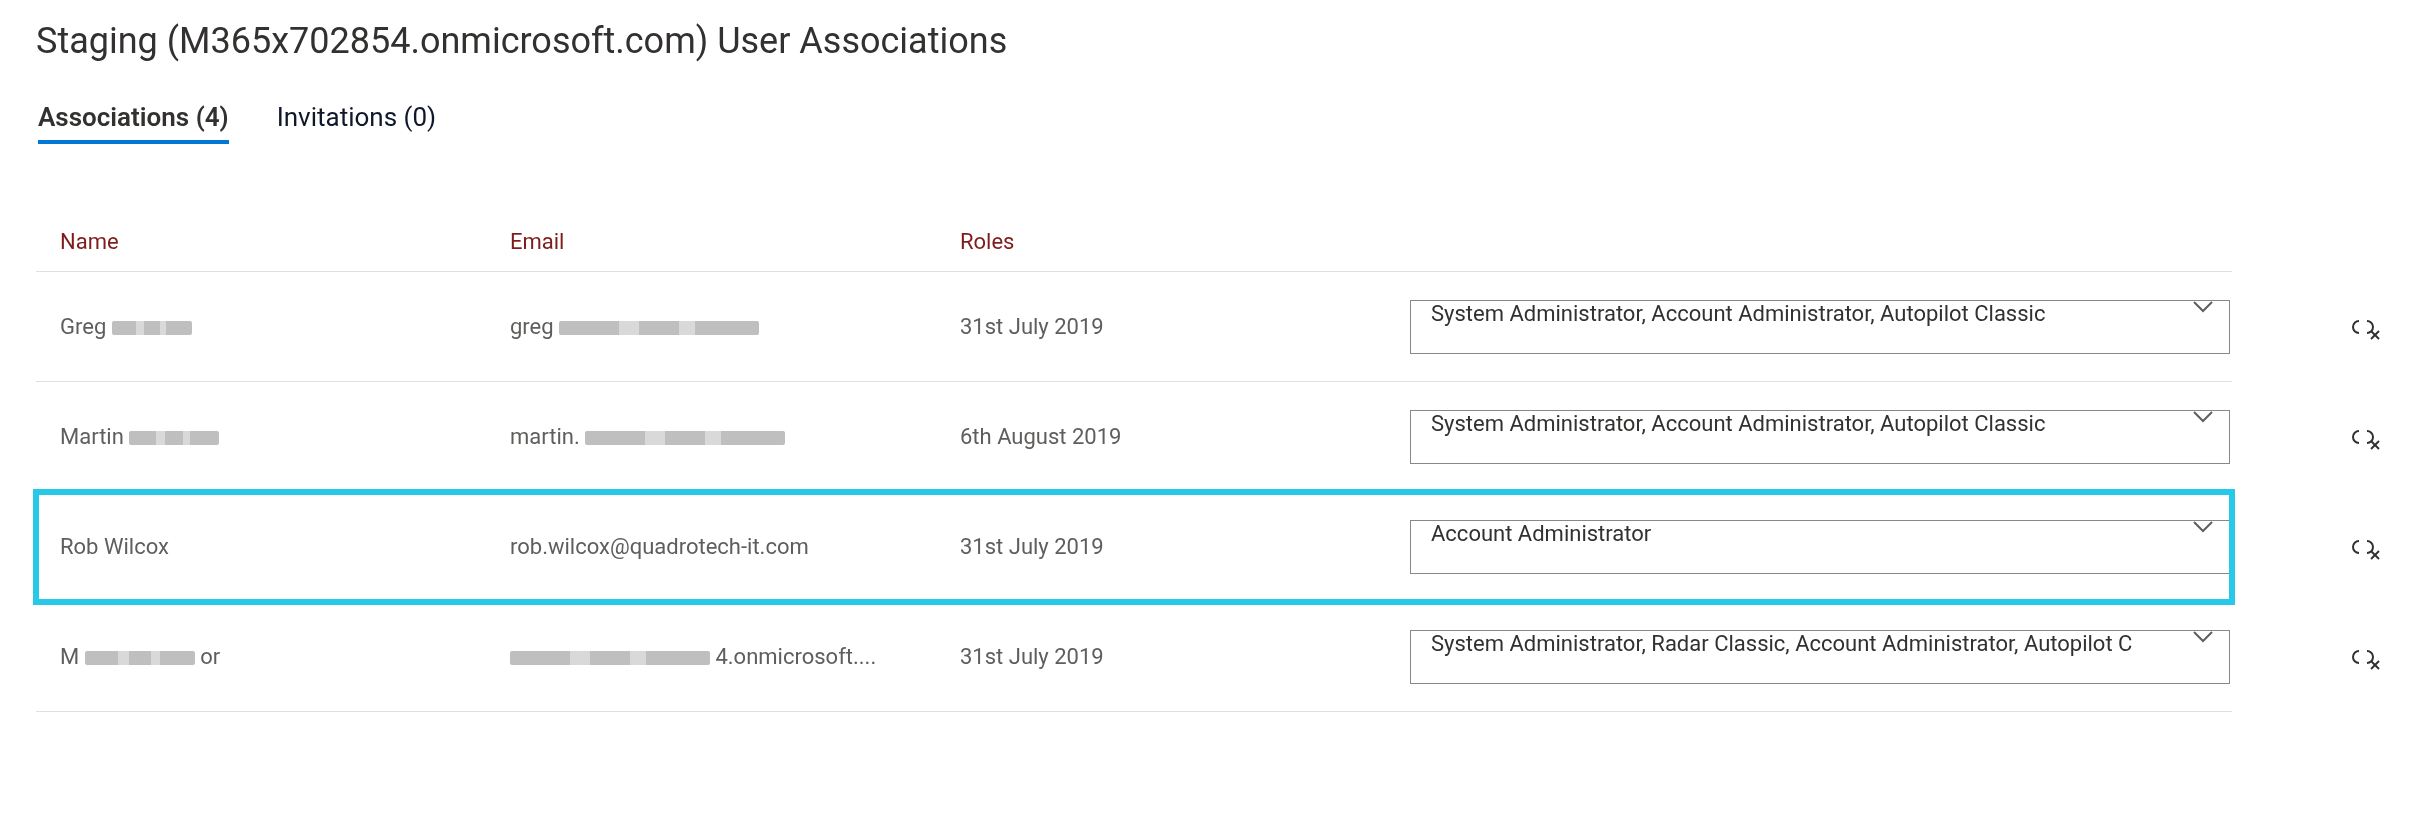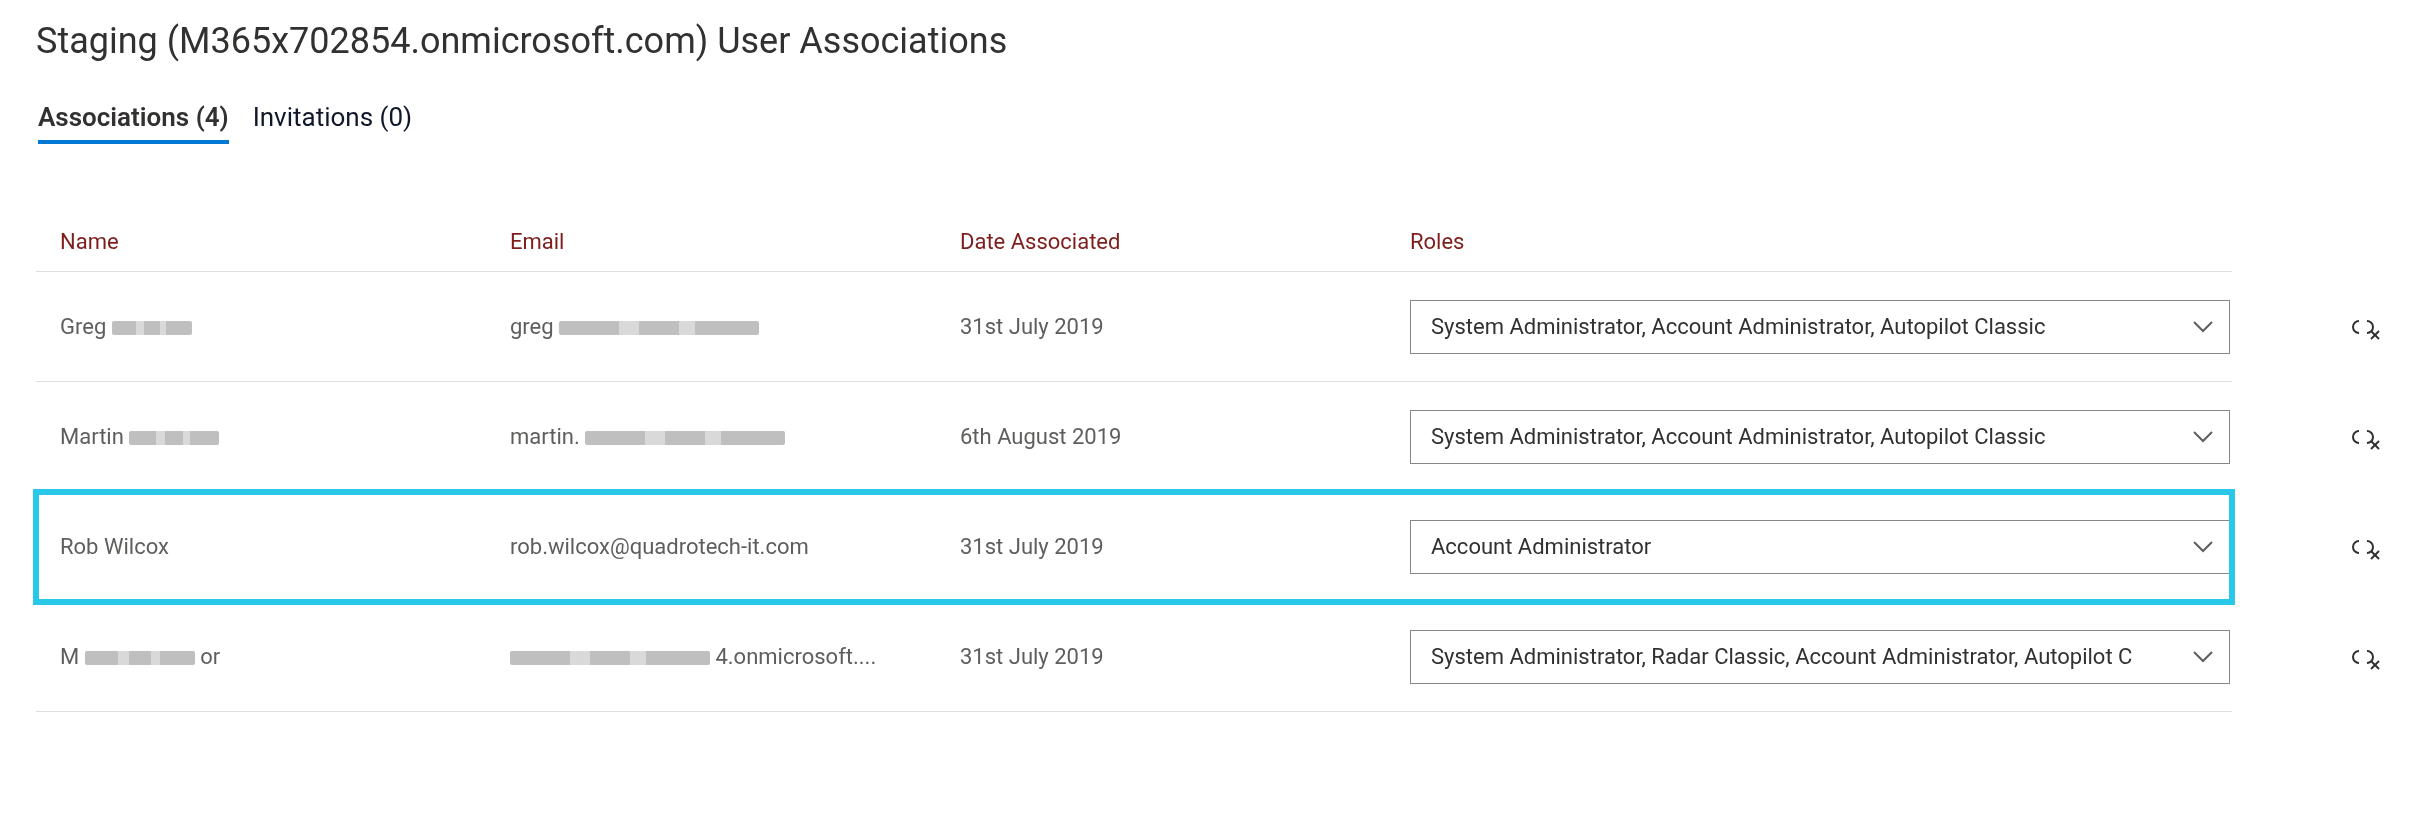--- a/index.html
+++ b/index.html
@@ -15,21 +15,21 @@
     padding: 20px 0 0 36px;
   }
   .page-title {
     font-size: 36px;
     font-weight: 400;
     color: #323130;
     margin: 0 0 40px 0;
   }
   .tabs {
     display: flex;
-    gap: 24px;
+    gap: 48px;
     margin-bottom: 70px;
     padding-left: 2px;
   }
   .tab {
     font-size: 26px;
     color: #0f172a;
     padding-bottom: 10px;
     cursor: pointer;
     position: relative;
   }
@@ -88,21 +88,20 @@
 
   .roles-cell {
     display: flex;
     align-items: center;
   }
   .roles-select {
     width: 820px;
     height: 54px;
     border: 1px solid #8a8886;
     display: flex;
-    align-items: center;
     justify-content: space-between;
     padding: 0 16px 0 20px;
     box-sizing: border-box;
     font-size: 22px;
     color: #323130;
     cursor: pointer;
     background: #fff;
   }
   .roles-text {
     overflow: hidden;
@@ -140,21 +139,20 @@
 
   <div class="tabs" id="tabs">
       <div class="tab active">Associations (4)</div>
       <div class="tab">Invitations (0)</div>
     </div>
 
   <div class="table">
     <div class="thead">
       <div class="cell">Name</div>
       <div class="cell">Email</div>
-      <div class="cell">Date Associated</div>
       <div class="cell">Roles</div>
       <div class="cell"></div>
     </div>
     <div id="tbody">
         <div class="trow">
           <div class="cell name">Greg <span class="redact" style="width:80px"></span> </div>
           <div class="cell email">greg <span class="redact" style="width:200px"></span> </div>
           <div class="cell date">31st July 2019</div>
           <div class="roles-cell">
             <div class="roles-select">

